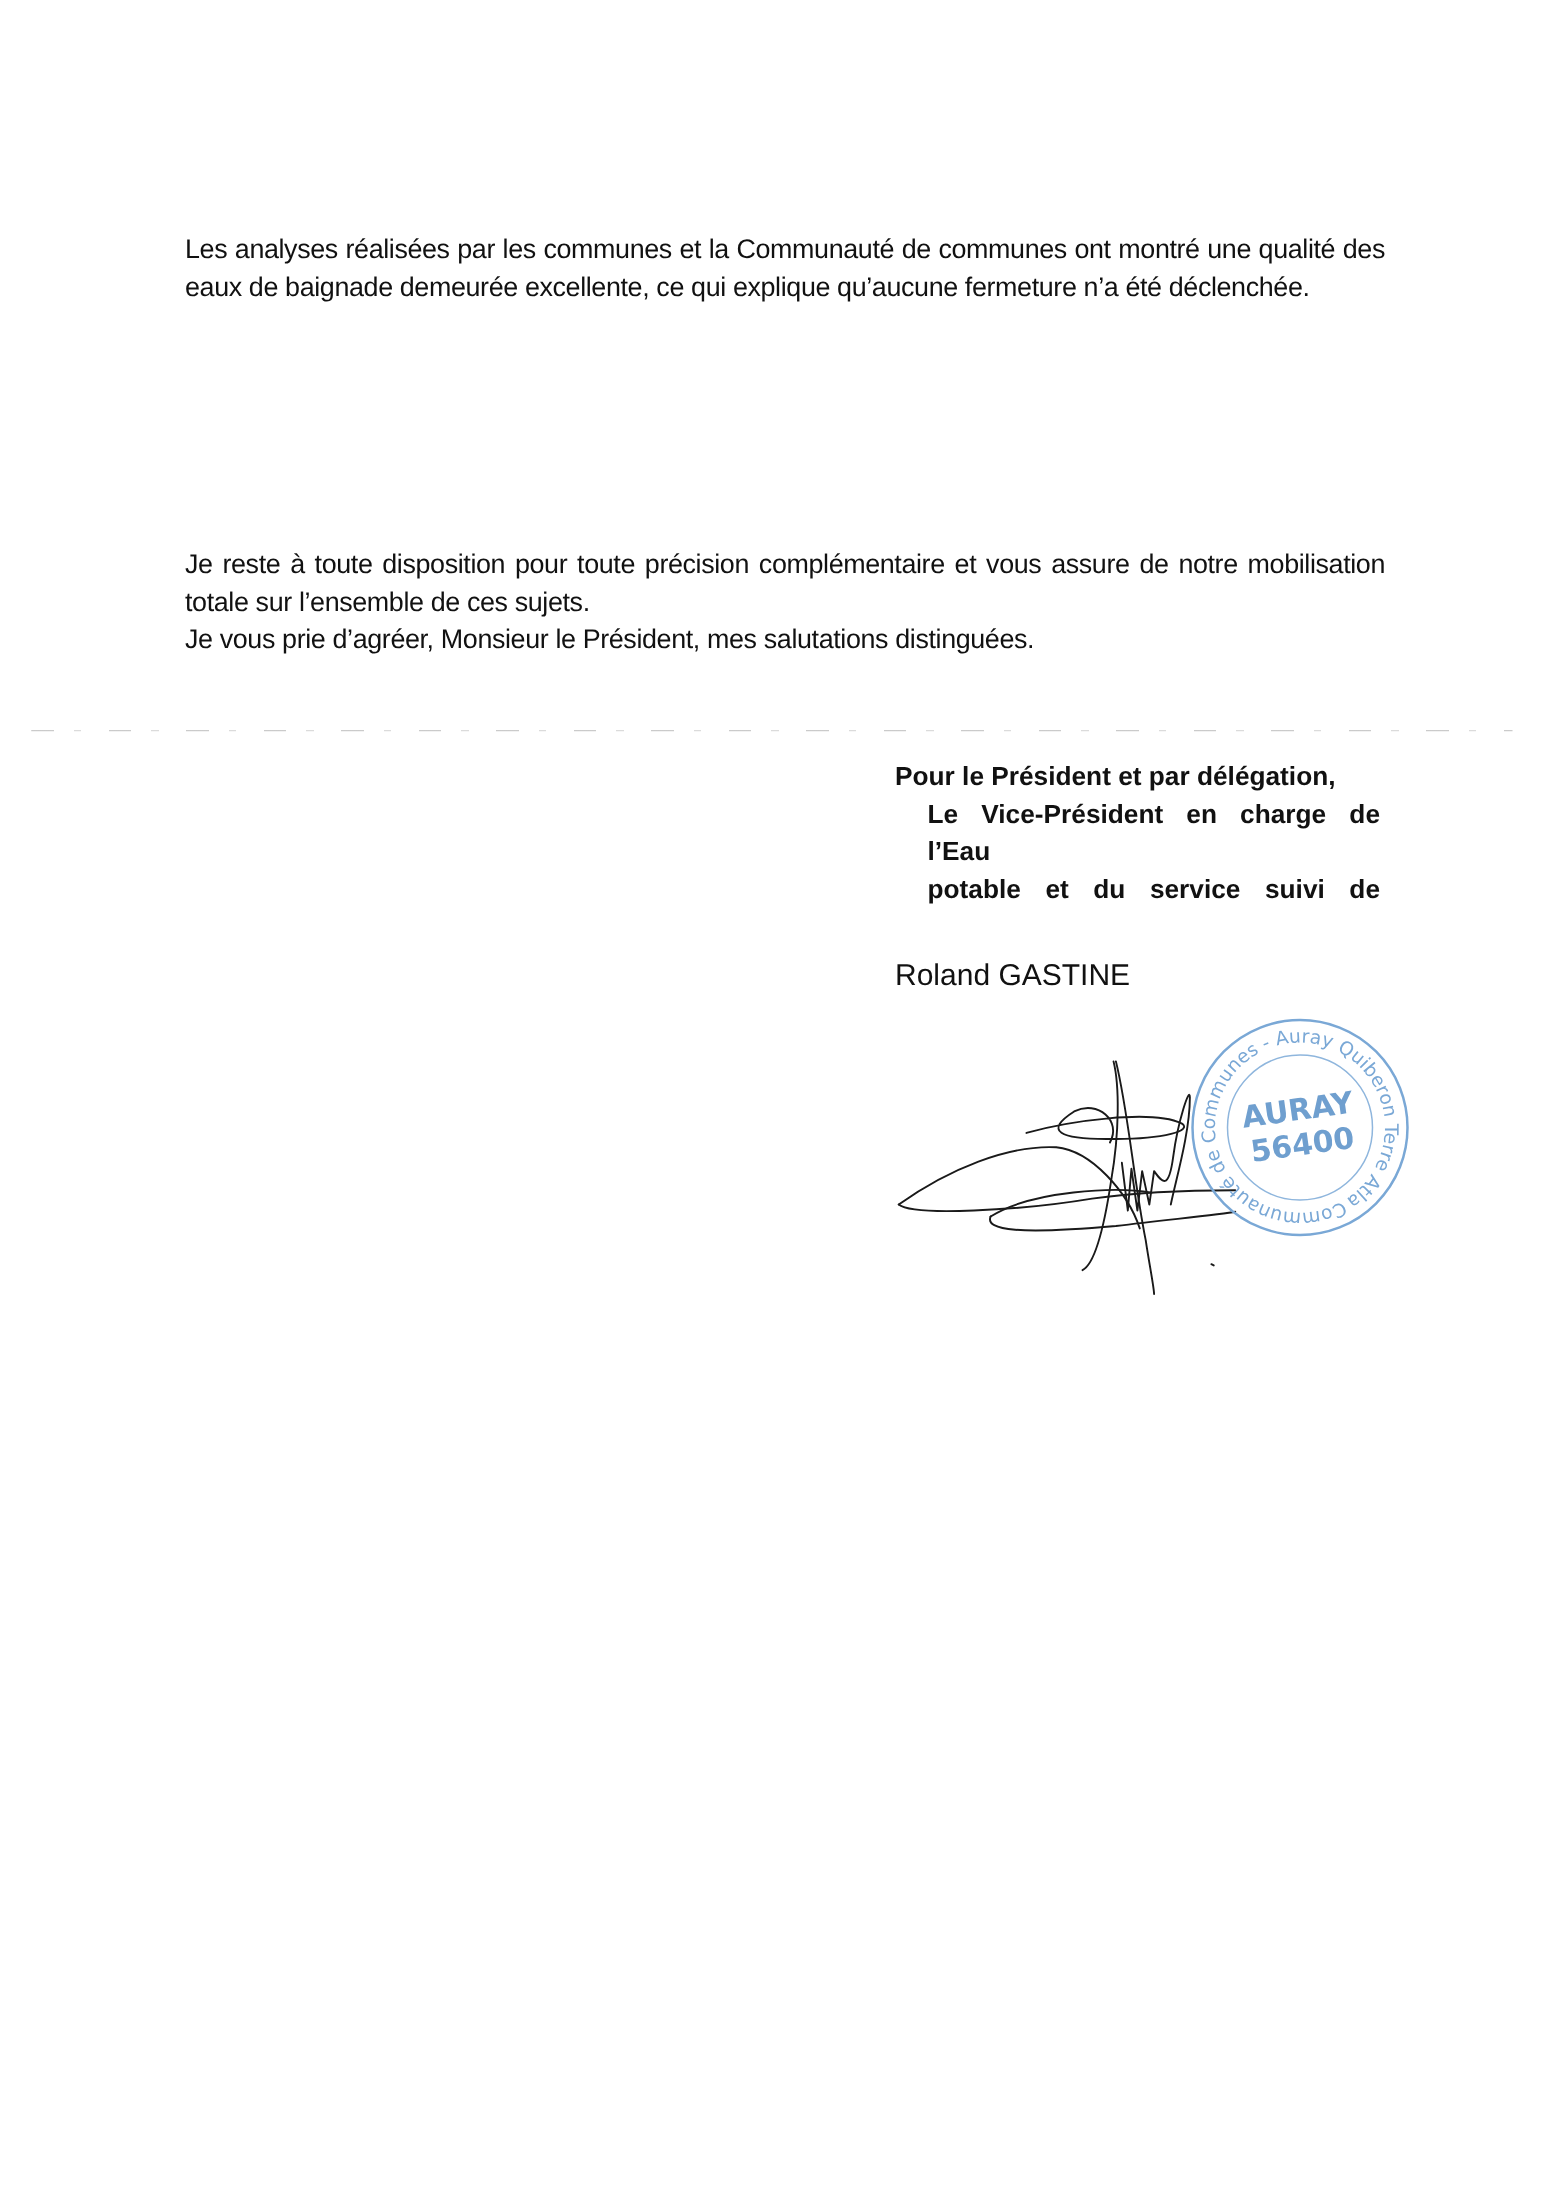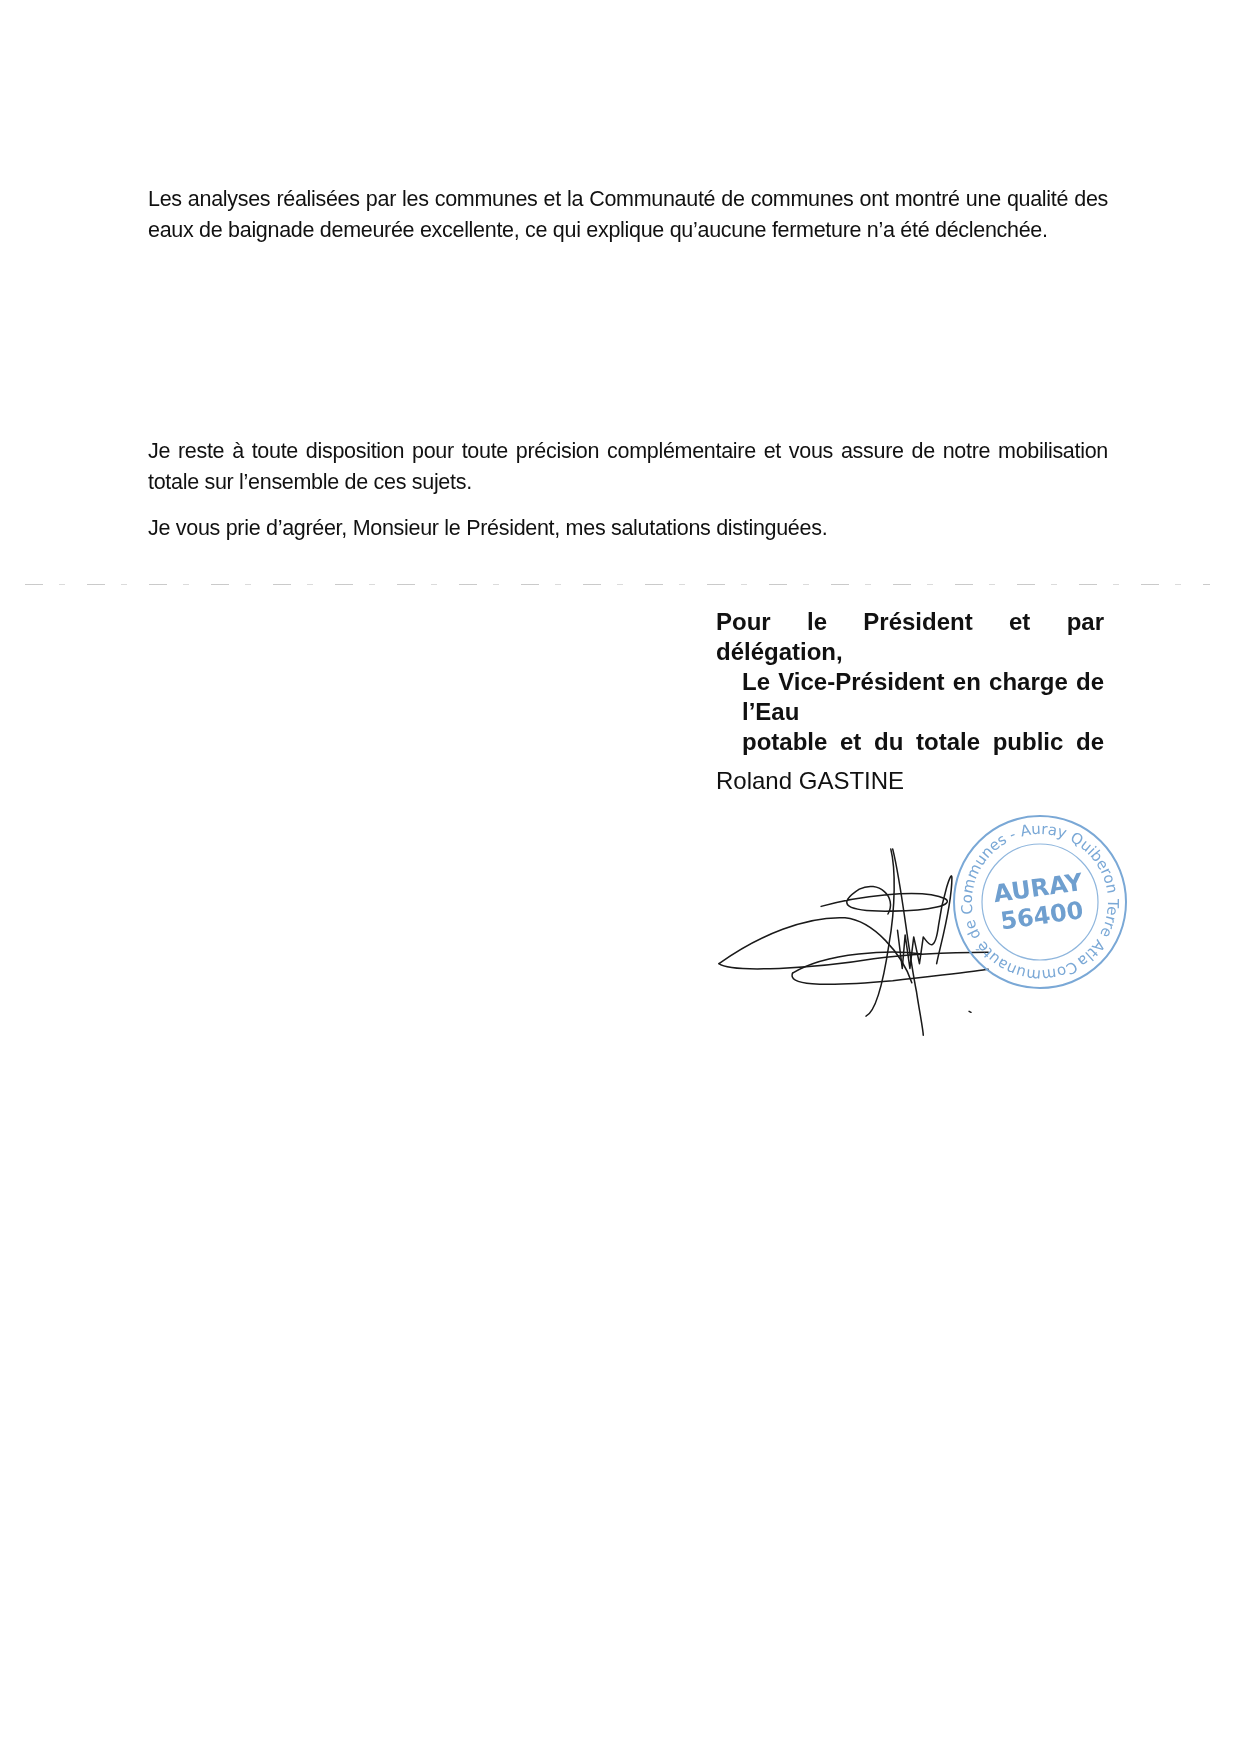--- a/index.html
+++ b/index.html
@@ -28,39 +28,39 @@
       width: 960px;
       font-size: 21.5px;
       line-height: 31px;
       text-align: justify;
       letter-spacing: -0.3px;
       margin: 0;
     }
     .p1 { top: 184px; }
     .p2 { top: 311px; }
     .p3 { top: 436px; }
-    .p4 { top: 513px; }
+    .p4 { top: 496px; }
 
     .scan-line {
       position: absolute;
       left: 25px;
       top: 584px;
       width: 1185px;
       height: 1px;
       background: repeating-linear-gradient(90deg, #bdbdbd 0 18px, transparent 18px 34px, #d2d2d2 34px 40px, transparent 40px 62px);
       opacity: 0.8;
     }
 
     .closing {
       position: absolute;
       left: 716px;
       top: 607px;
       width: 388px;
       font-weight: bold;
-      font-size: 24px;
+      font-size: 21px;
       line-height: 30px;
       text-align: justify;
       text-align-last: left;
       margin: 0;
     }
     .closing .line { display: block; }
     .closing .line.justify {
       text-align: justify;
       text-align-last: justify;
       margin-left: 26px;
@@ -113,21 +113,21 @@
 
   <p class="body-text p1">Les analyses réalisées par les communes et la Communauté de communes ont montré une qualité des eaux de baignade demeurée excellente, ce qui explique qu’aucune fermeture n’a été déclenchée.</p>
   <p class="body-text p3">Je reste à toute disposition pour toute précision complémentaire et vous assure de notre mobilisation totale sur l’ensemble de ces sujets.</p>
   <p class="body-text p4">Je vous prie d’agréer, Monsieur le Président, mes salutations distinguées.</p>
 
   <div class="scan-line"></div>
 
   <div class="closing">
     <span class="line">Pour le Président et par délégation,</span>
     <span class="line justify">Le Vice-Président en charge de l’Eau</span>
-    <span class="line justify">potable et du totale public de</span>
+    <span class="line justify">potable et du service suivi de</span>
   </div>
 
   <p class="signer-name">Roland GASTINE</p>
 
   <svg class="signature" viewBox="0 0 300 220" fill="none" stroke="#1a1a1a" stroke-width="1.6" stroke-linecap="round" stroke-linejoin="round">
     <path d="M125 80 C 160 70, 230 60, 255 72 C 265 78, 240 85, 200 85 C 150 86, 140 78, 165 62 C 185 52, 205 70, 195 88"></path>
     <path d="M198 20 C 203 40, 203 80, 196 120 C 190 160, 182 190, 172 195"></path>
     <path d="M200 20 C 210 60, 215 120, 225 170 C 228 190, 232 210, 232 215"></path>
     <path d="M18 140 C 60 110, 110 90, 150 92 C 180 95, 210 130, 220 160"></path>
     <path d="M18 140 C 30 150, 120 145, 180 135 C 230 128, 290 128, 300 128"></path>

